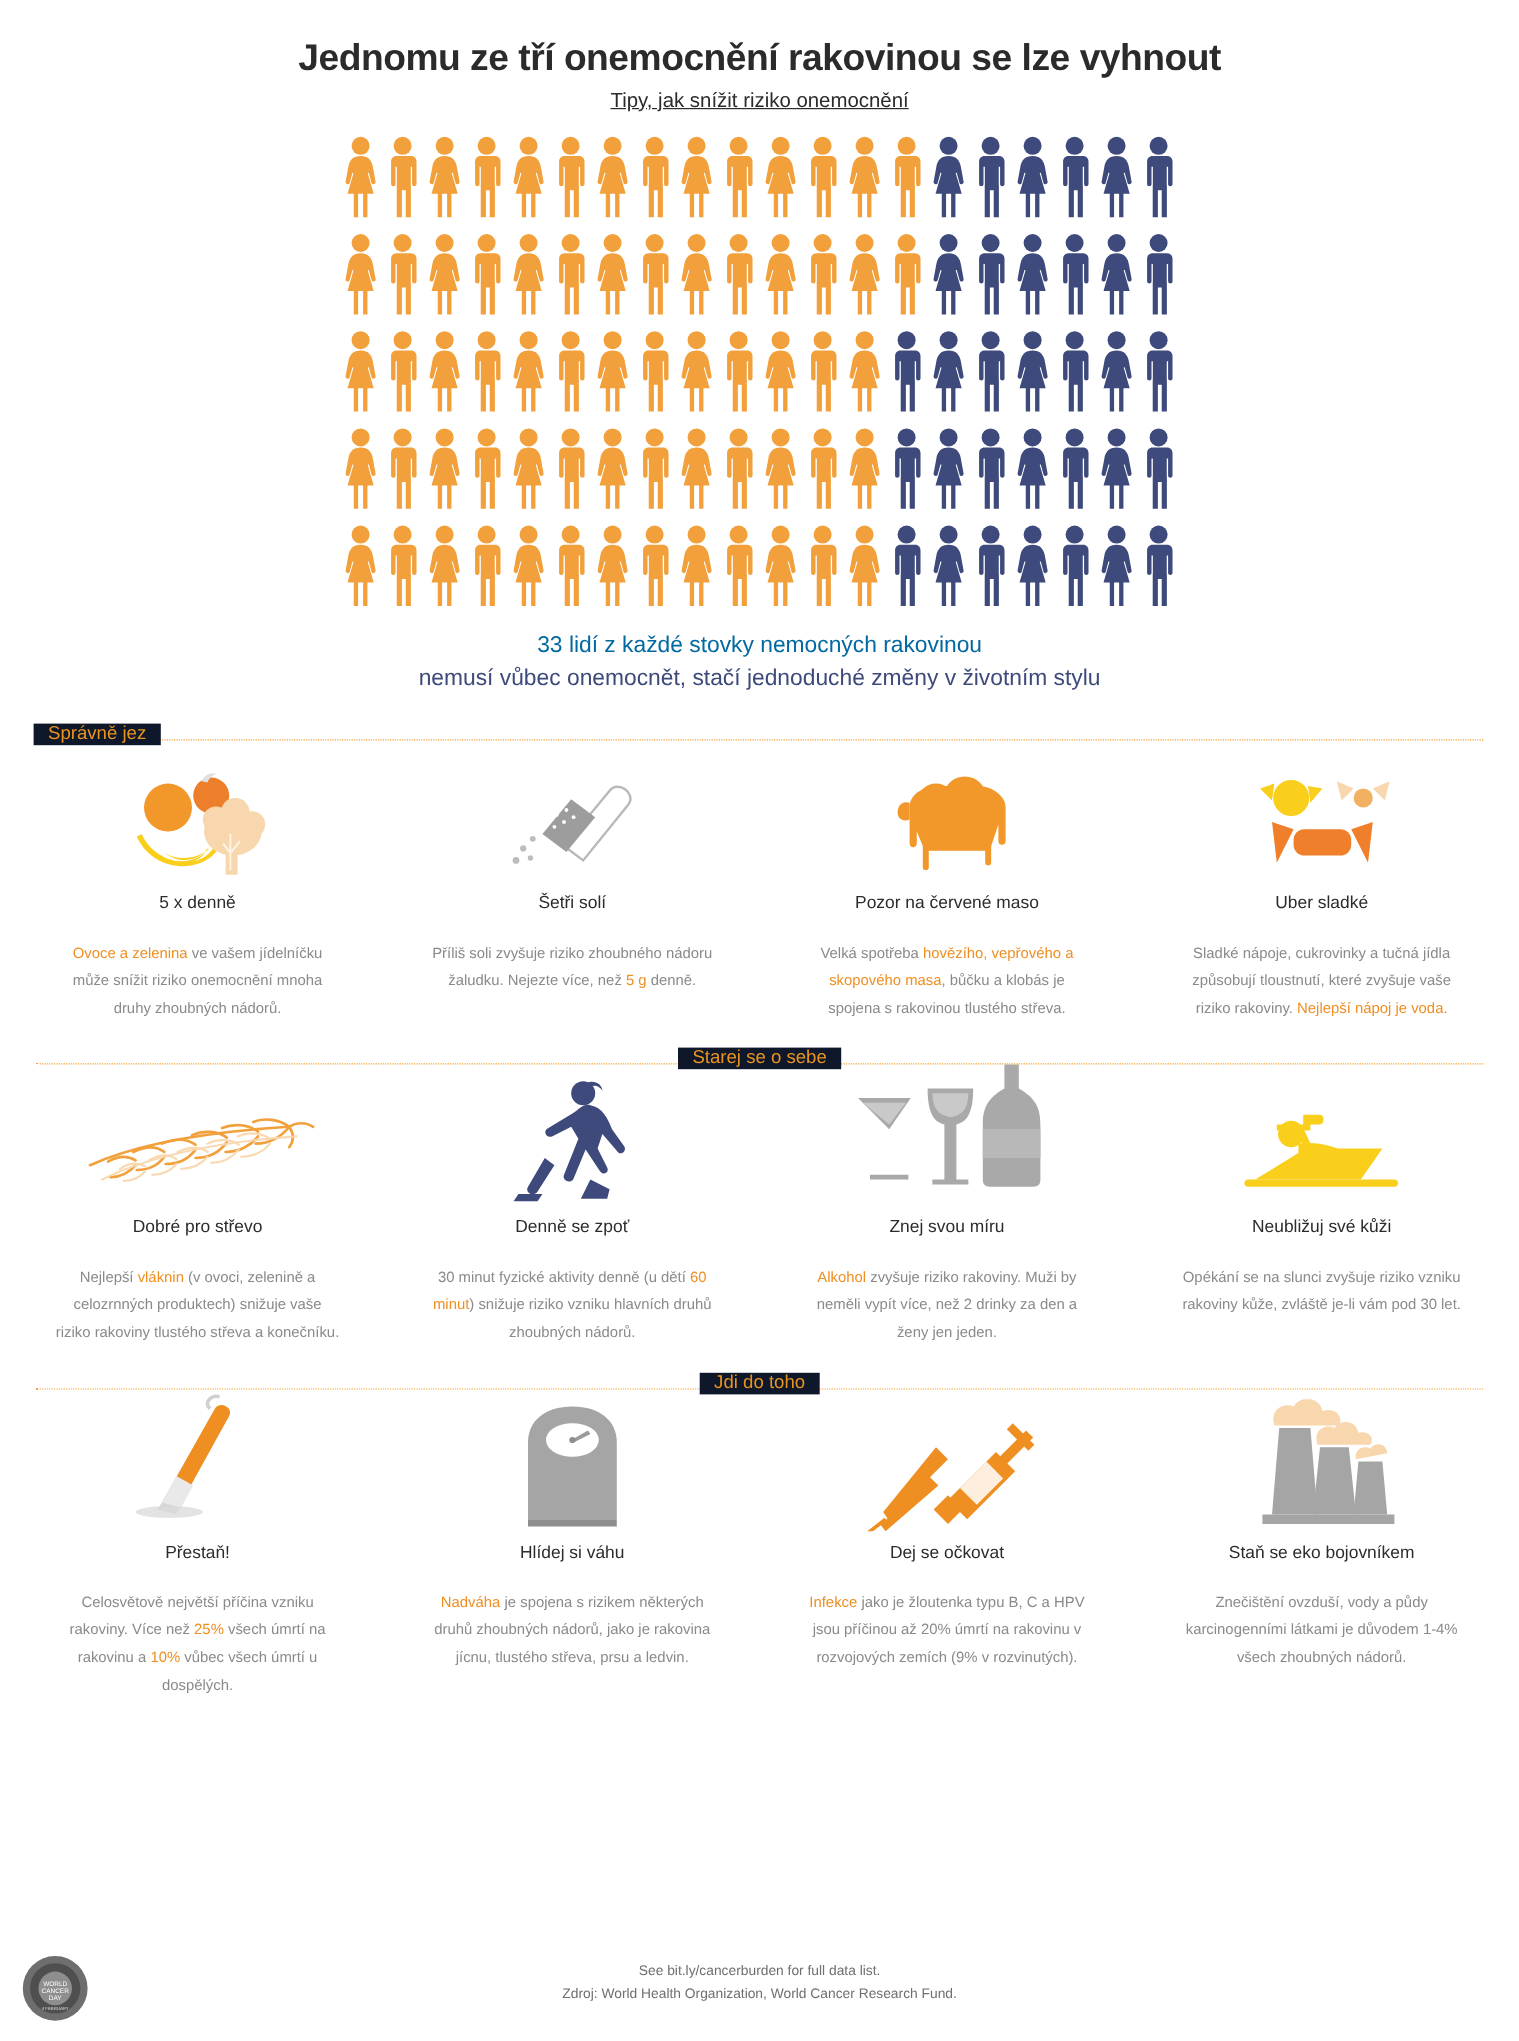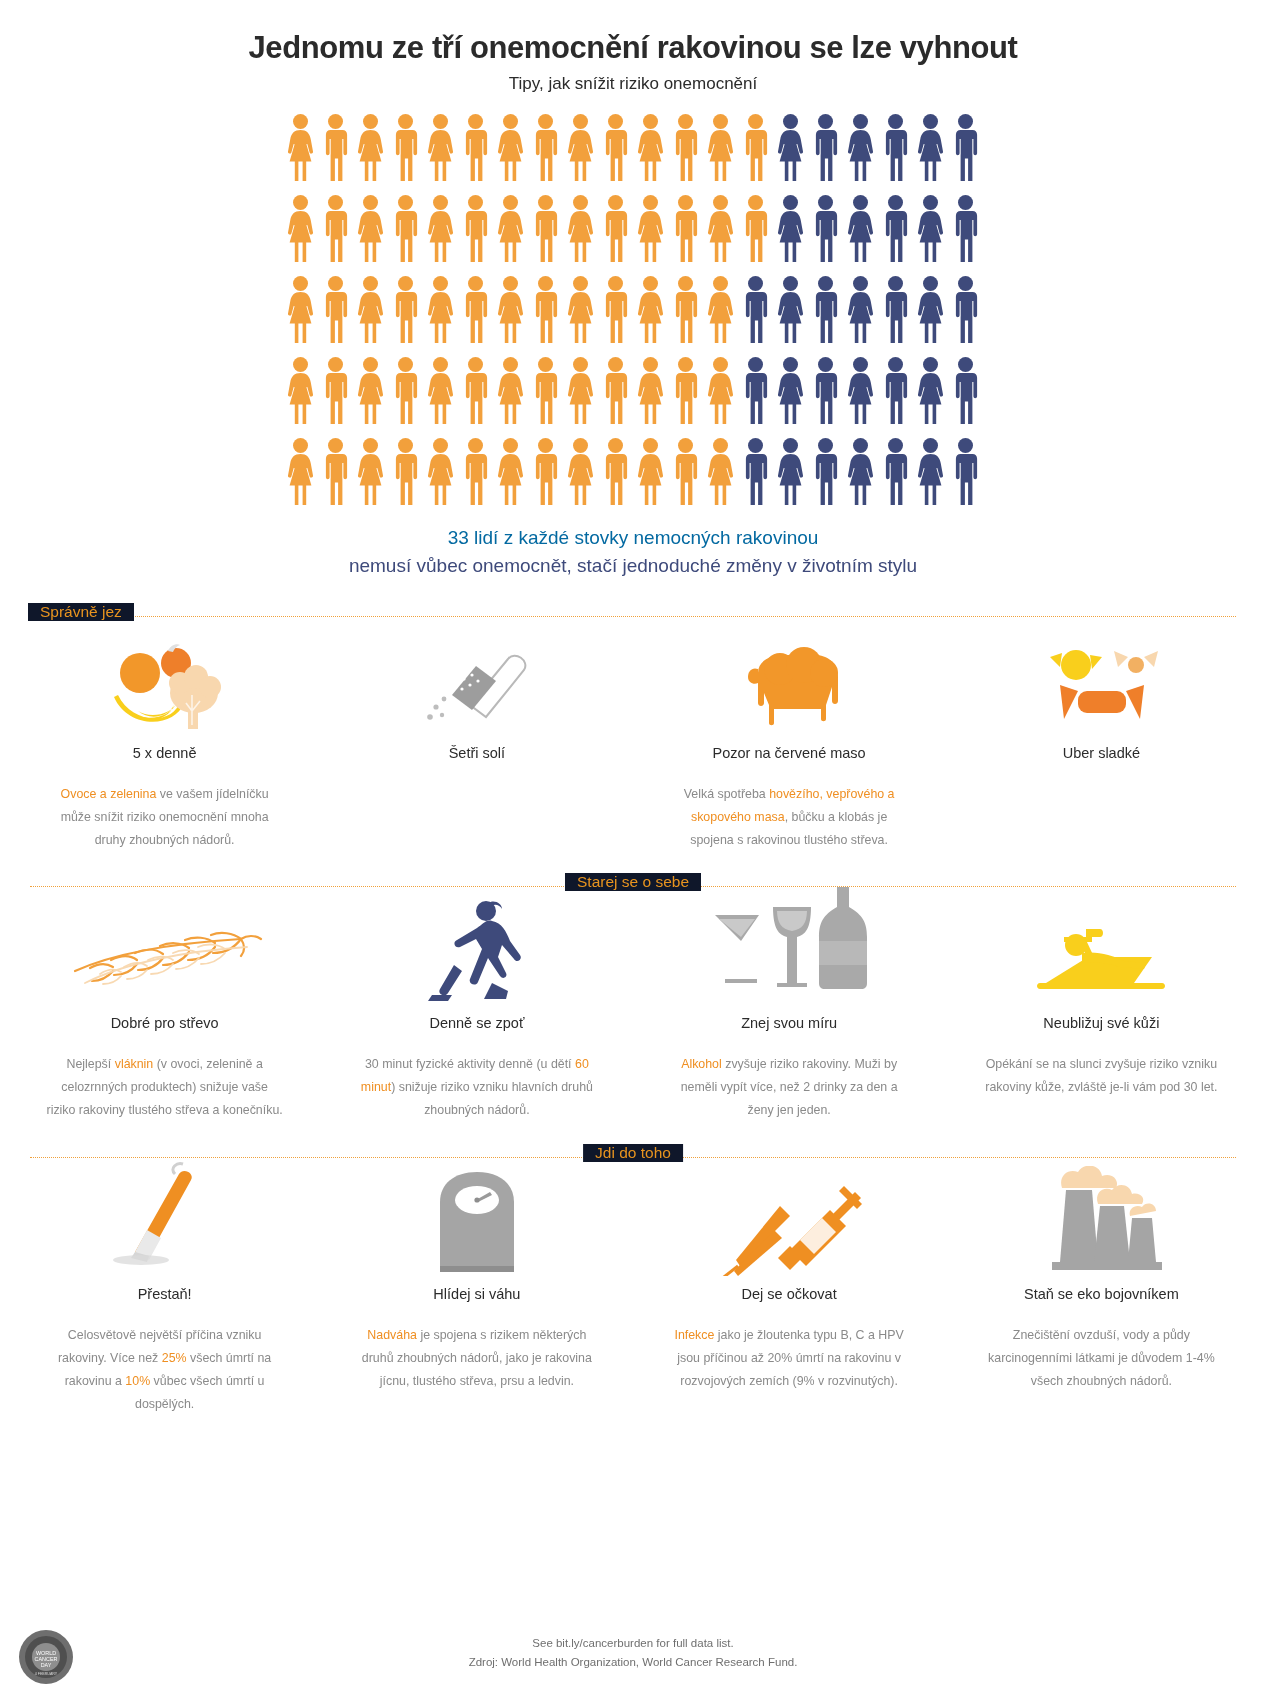--- a/index.html
+++ b/index.html
@@ -12,21 +12,21 @@
   }
   .page { position: relative; width: 1266px; height: 1701px; }
 
   
   .header { padding-top: 30px; text-align: center; }
   .title {
     font-size: 31px; font-weight: bold; color: #2b2b2b;
     letter-spacing: -0.4px; line-height: 1.15;
   }
   .subtitle {
-    font-size: 17px; color: #2b2b2b; margin-top: 8px; font-weight: normal;
+    font-size: 17px; color: #2b2b2b; margin-top: 8px; font-weight: normal; text-decoration: underline;
   }
 
   
   .picto-wrap { margin-top: 18px; display: flex; justify-content: center; }
   .picto-grid { display: flex; flex-direction: column; gap: 9px; }
   .picto-row { display: flex; gap: 0px; }
   .fig { width: 35px; height: 72px; position: relative; }
   .fig svg { display: block; width: 35px; height: 72px; }
 
   
@@ -739,20 +739,21 @@
                 <circle cx="60" cy="36" r="1.6" fill="#fff"></circle>
                 <circle cx="50" cy="50" r="1.6" fill="#fff"></circle>
                 <circle cx="66" cy="42" r="1.6" fill="#fff"></circle>
                 <circle cx="32" cy="60" r="2.4" fill="#bdbdbd"></circle>
                 <circle cx="24" cy="68" r="2.6" fill="#bdbdbd"></circle>
                 <circle cx="18" cy="78" r="2.8" fill="#bdbdbd"></circle>
                 <circle cx="30" cy="76" r="2.2" fill="#bdbdbd"></circle>
               </svg>
             </div>
             <div class="card-title">Šetři solí</div>
+            <div class="card-body"><span>Příliš soli zvyšuje riziko zhoubného nádoru žaludku. Nejezte více, než </span><span class="hl">5 g</span><span> denně.</span></div>
           </div>
           <div class="card">
             <div class="card-icon">
               <svg viewBox="0 0 130 96" width="130" height="96">
                 <path d="M34 34c0-12 12-18 26-18h30c14 0 24 8 24 22v24c0 4-6 4-6 0V48l-6 18v14c0 3-5 3-5 0V70H50v14c0 3-5 3-5 0V66l-5-12v10c0 4-6 4-6 0z" fill="#f2972a"></path>
                 <path d="M34 30c-6-2-10 2-10 8s6 8 10 6z" fill="#f2972a"></path>
                 <circle cx="56" cy="30" r="16" fill="#f2972a"></circle>
                 <circle cx="80" cy="26" r="18" fill="#f2972a"></circle>
                 <circle cx="100" cy="34" r="14" fill="#f2972a"></circle>
               </svg>
@@ -765,20 +766,21 @@
               <svg viewBox="0 0 130 96" width="130" height="96">
                 <circle cx="40" cy="26" r="15" fill="#f9cf1c"></circle>
                 <path d="M26 14l-12 4 10 10zM54 16l12 2-10 12z" fill="#f9cf1c"></path>
                 <circle cx="100" cy="26" r="8" fill="#f2b062"></circle>
                 <path d="M92 18l-14-6 4 16zM108 18l14-6-4 16z" fill="#f8d7ae"></path>
                 <rect x="42" y="52" width="48" height="22" rx="9" fill="#ef7f2a"></rect>
                 <path d="M42 52l-18-6 4 34zM90 52l18-6-4 34z" fill="#ef7f2a"></path>
               </svg>
             </div>
             <div class="card-title">Uber sladké</div>
+            <div class="card-body"><span>Sladké nápoje, cukrovinky a tučná jídla způsobují tloustnutí, které zvyšuje vaše riziko rakoviny. </span><span class="hl">Nejlepší nápoj je voda.</span></div>
           </div>
         </div>
       </div>
       <div class="section">
         <div class="sec-head">
           <div class="sec-rule"></div>
           <div class="sec-label center">Starej se o sebe</div>
         </div>
         <div class="cards">
           <div class="card">

